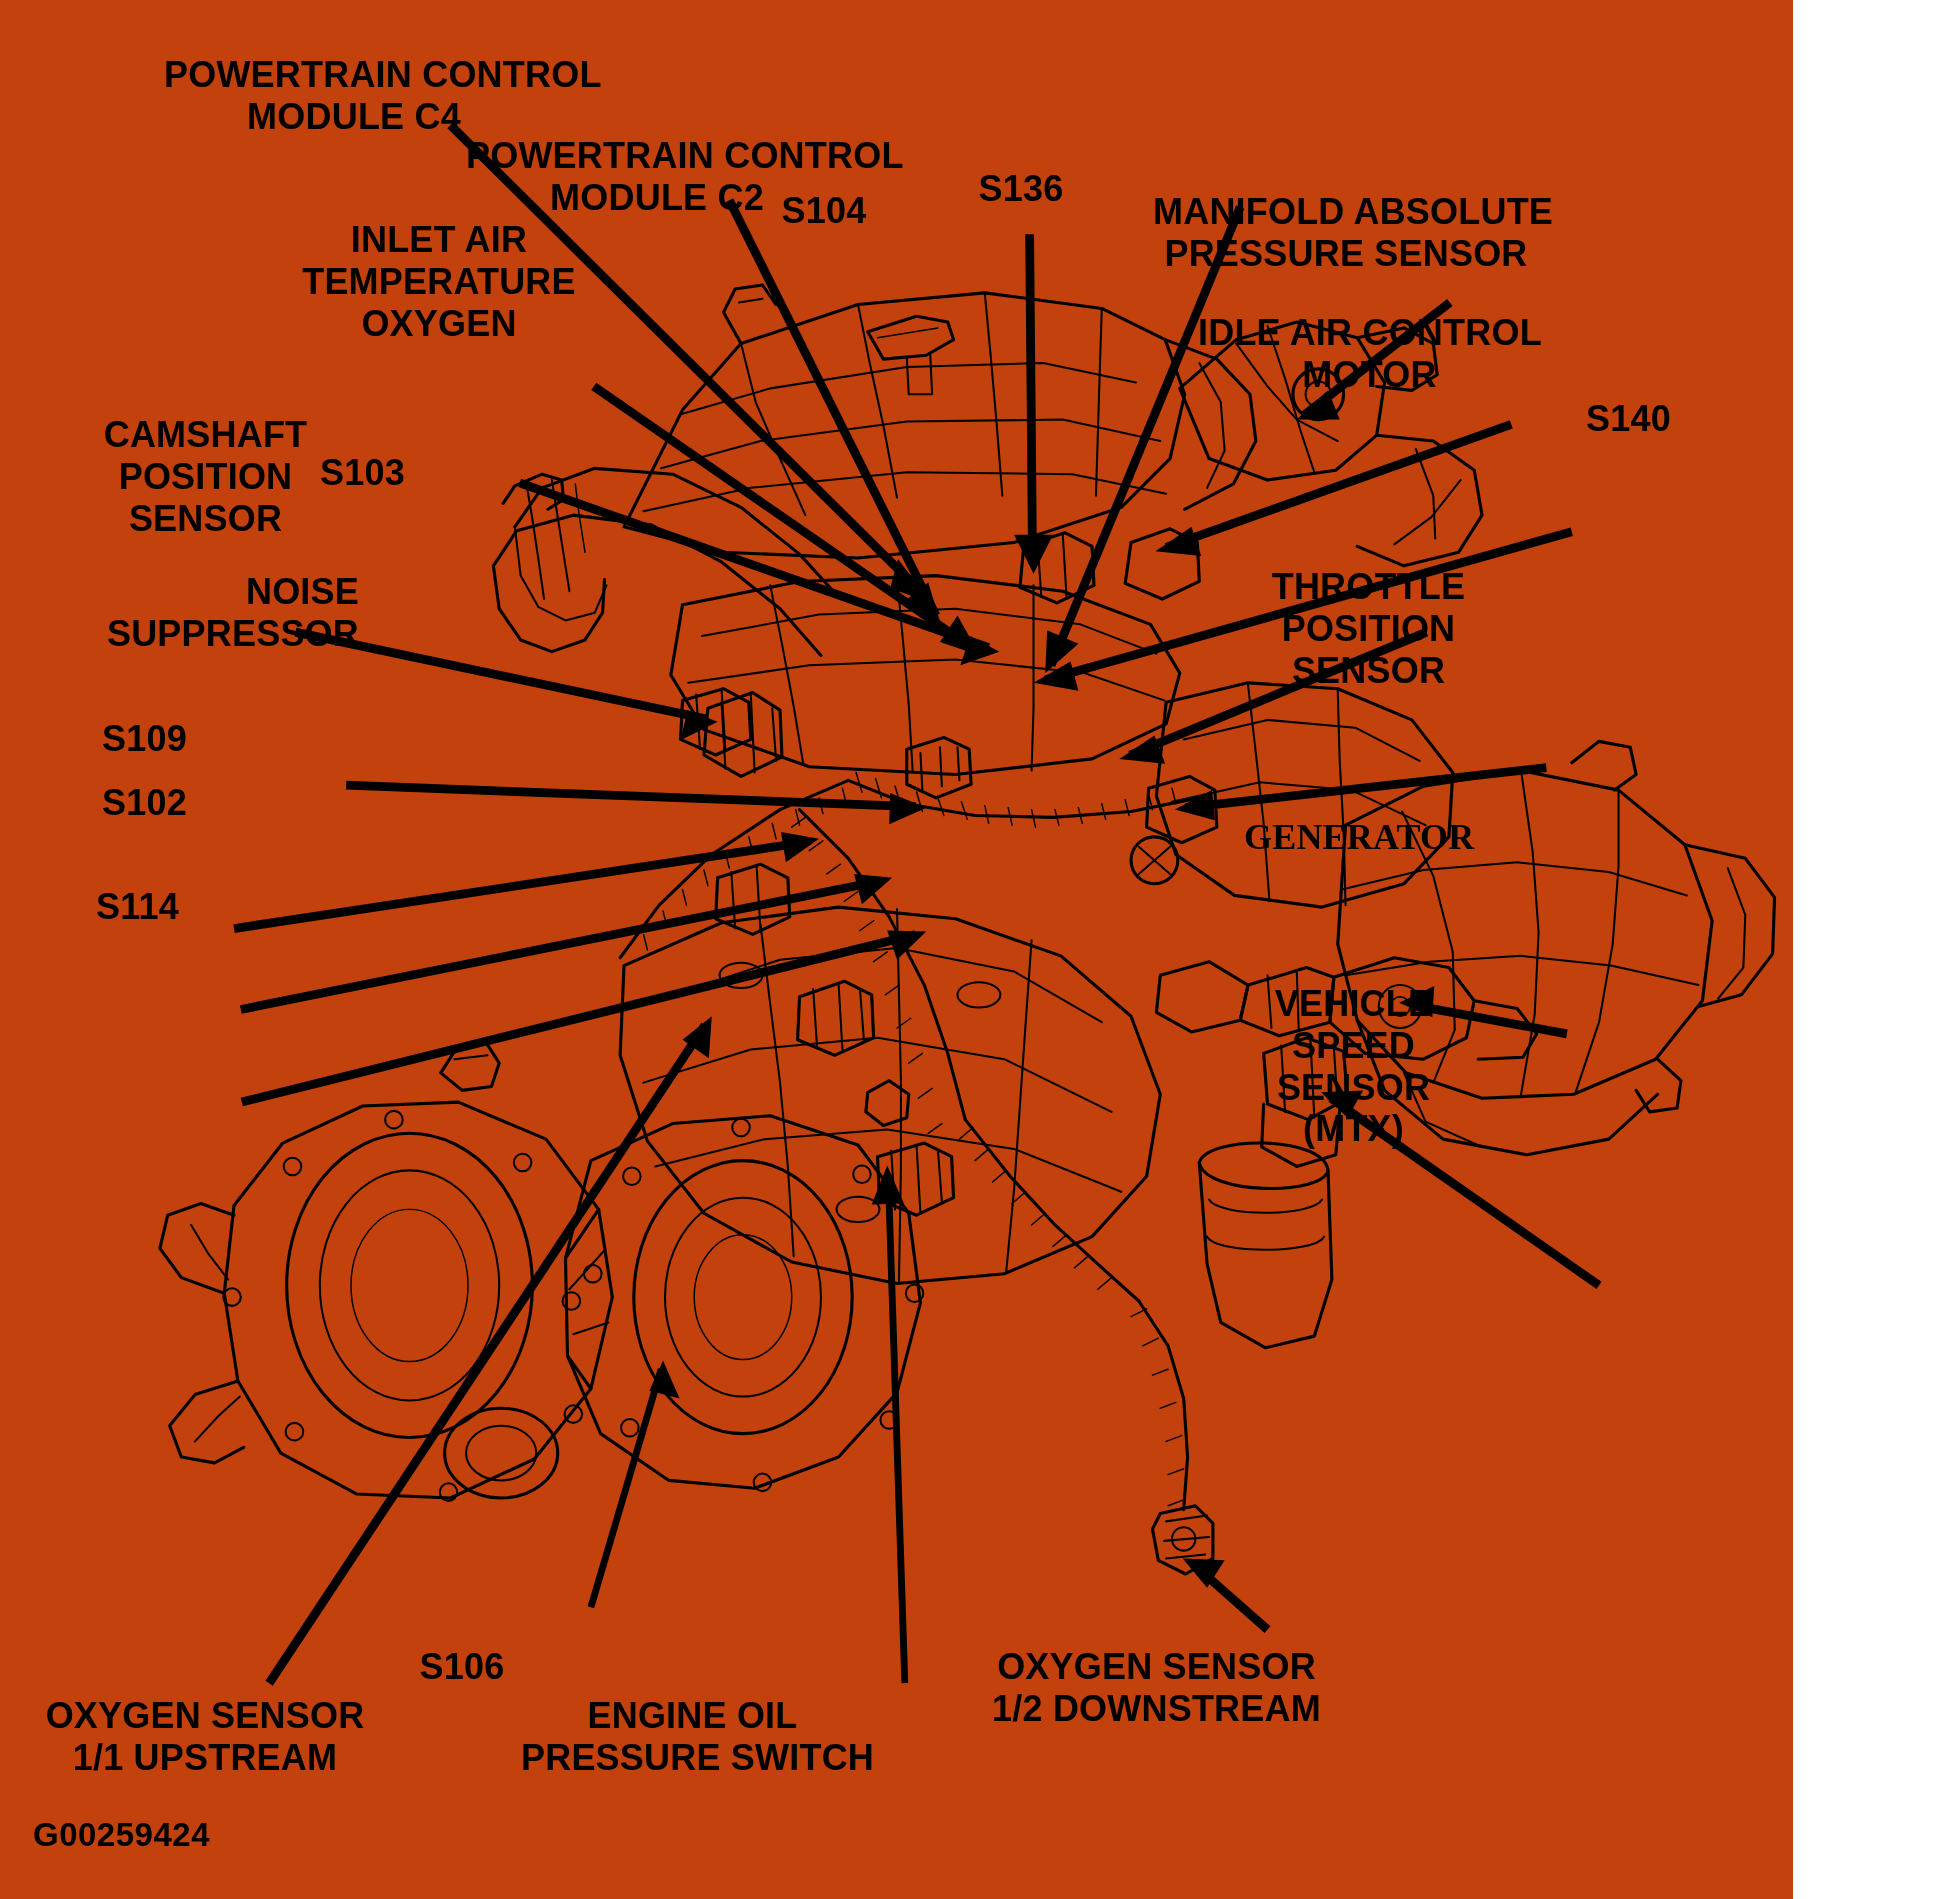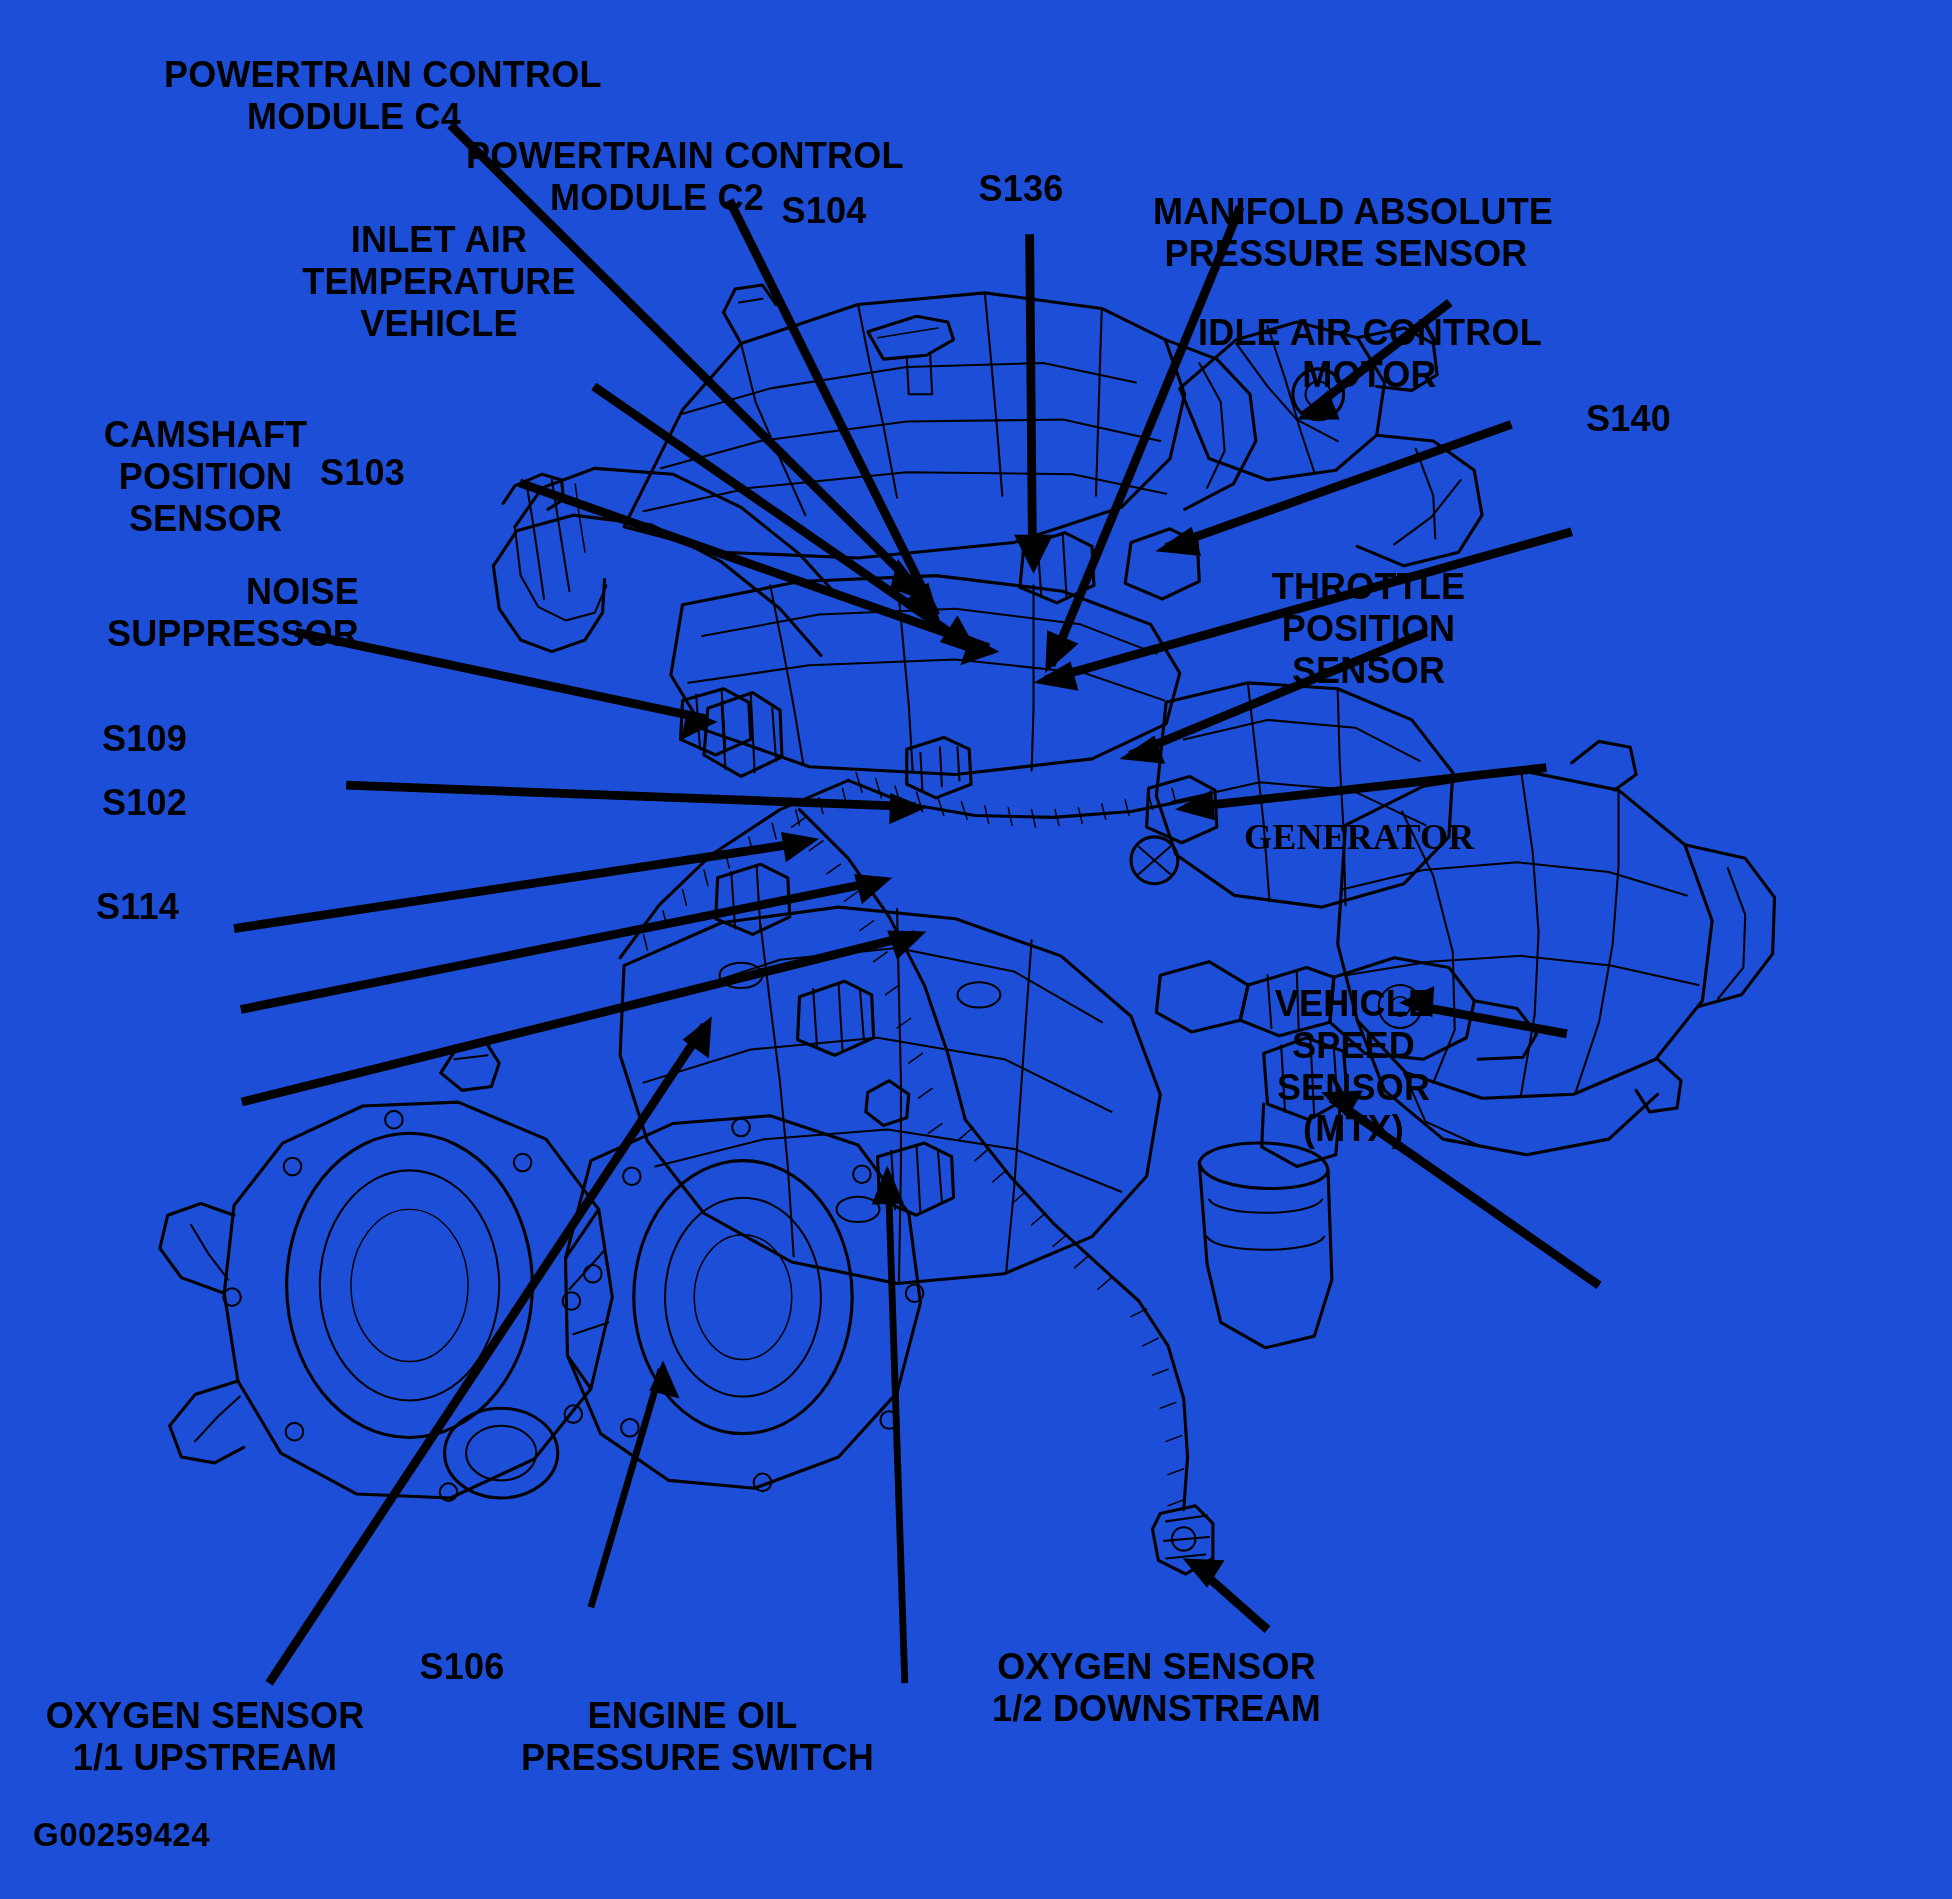--- a/index.html
+++ b/index.html
@@ -1,22 +1,23 @@
 <!DOCTYPE html>
 <html><head>
 <meta charset="utf-8">
 <style>
   html,body{margin:0;padding:0;background:#ffffff;}
   #root{
     position:relative;
-    width:1952px;
+    width:1773px;
     height:1900px;
-    background:#1d4ed8;
+    background:#c2410c;
     font-family:"Liberation Sans", sans-serif;
     overflow:hidden;
+    padding-left:20px;
   }
   #diagram-svg{position:absolute;left:0;top:0;width:1952px;height:1900px;}
   .lbl{
     position:absolute;
     font-family:"Liberation Sans", sans-serif;
     font-weight:bold;
     color:#000000;
     font-size:36px;
     line-height:1.16;
     letter-spacing:0.2px;
@@ -351,21 +352,21 @@
   <div class="lbl c" style="left:1198px;top:312px;width:343px;">IDLE AIR CONTROL
 MOTOR</div>
   <div class="lbl c" style="left:1153px;top:191px;width:386px;">MANIFOLD ABSOLUTE
 PRESSURE SENSOR</div>
   <div class="lbl l" style="left:1586px;top:398px;width:107px;">S140</div>
   <div class="lbl c" style="left:1231px;top:566px;width:275px;">THROTTLE
 POSITION
 SENSOR</div>
   <div class="lbl c" style="left:288px;top:219px;width:302px;">INLET AIR
 TEMPERATURE
-VEHICLE</div>
+OXYGEN</div>
   <div class="lbl c" style="left:59px;top:414px;width:293px;">CAMSHAFT
 POSITION
 SENSOR</div>
   <div class="lbl l" style="left:320px;top:452px;width:107px;">S103</div>
   <div class="lbl c" style="left:47px;top:571px;width:312px;text-align:right;">NOISE
 SUPPRESSOR</div>
   <div class="lbl l" style="left:102px;top:718px;width:107px;">S109</div>
   <div class="lbl l" style="left:102px;top:782px;width:107px;">S102</div>
   <div class="lbl l" style="left:96px;top:886px;width:107px;">S114</div>
   <div class="lbl c" style="left:1244px;top:817px;width:211px;font-family:Liberation Serif, serif;">GENERATOR</div>

